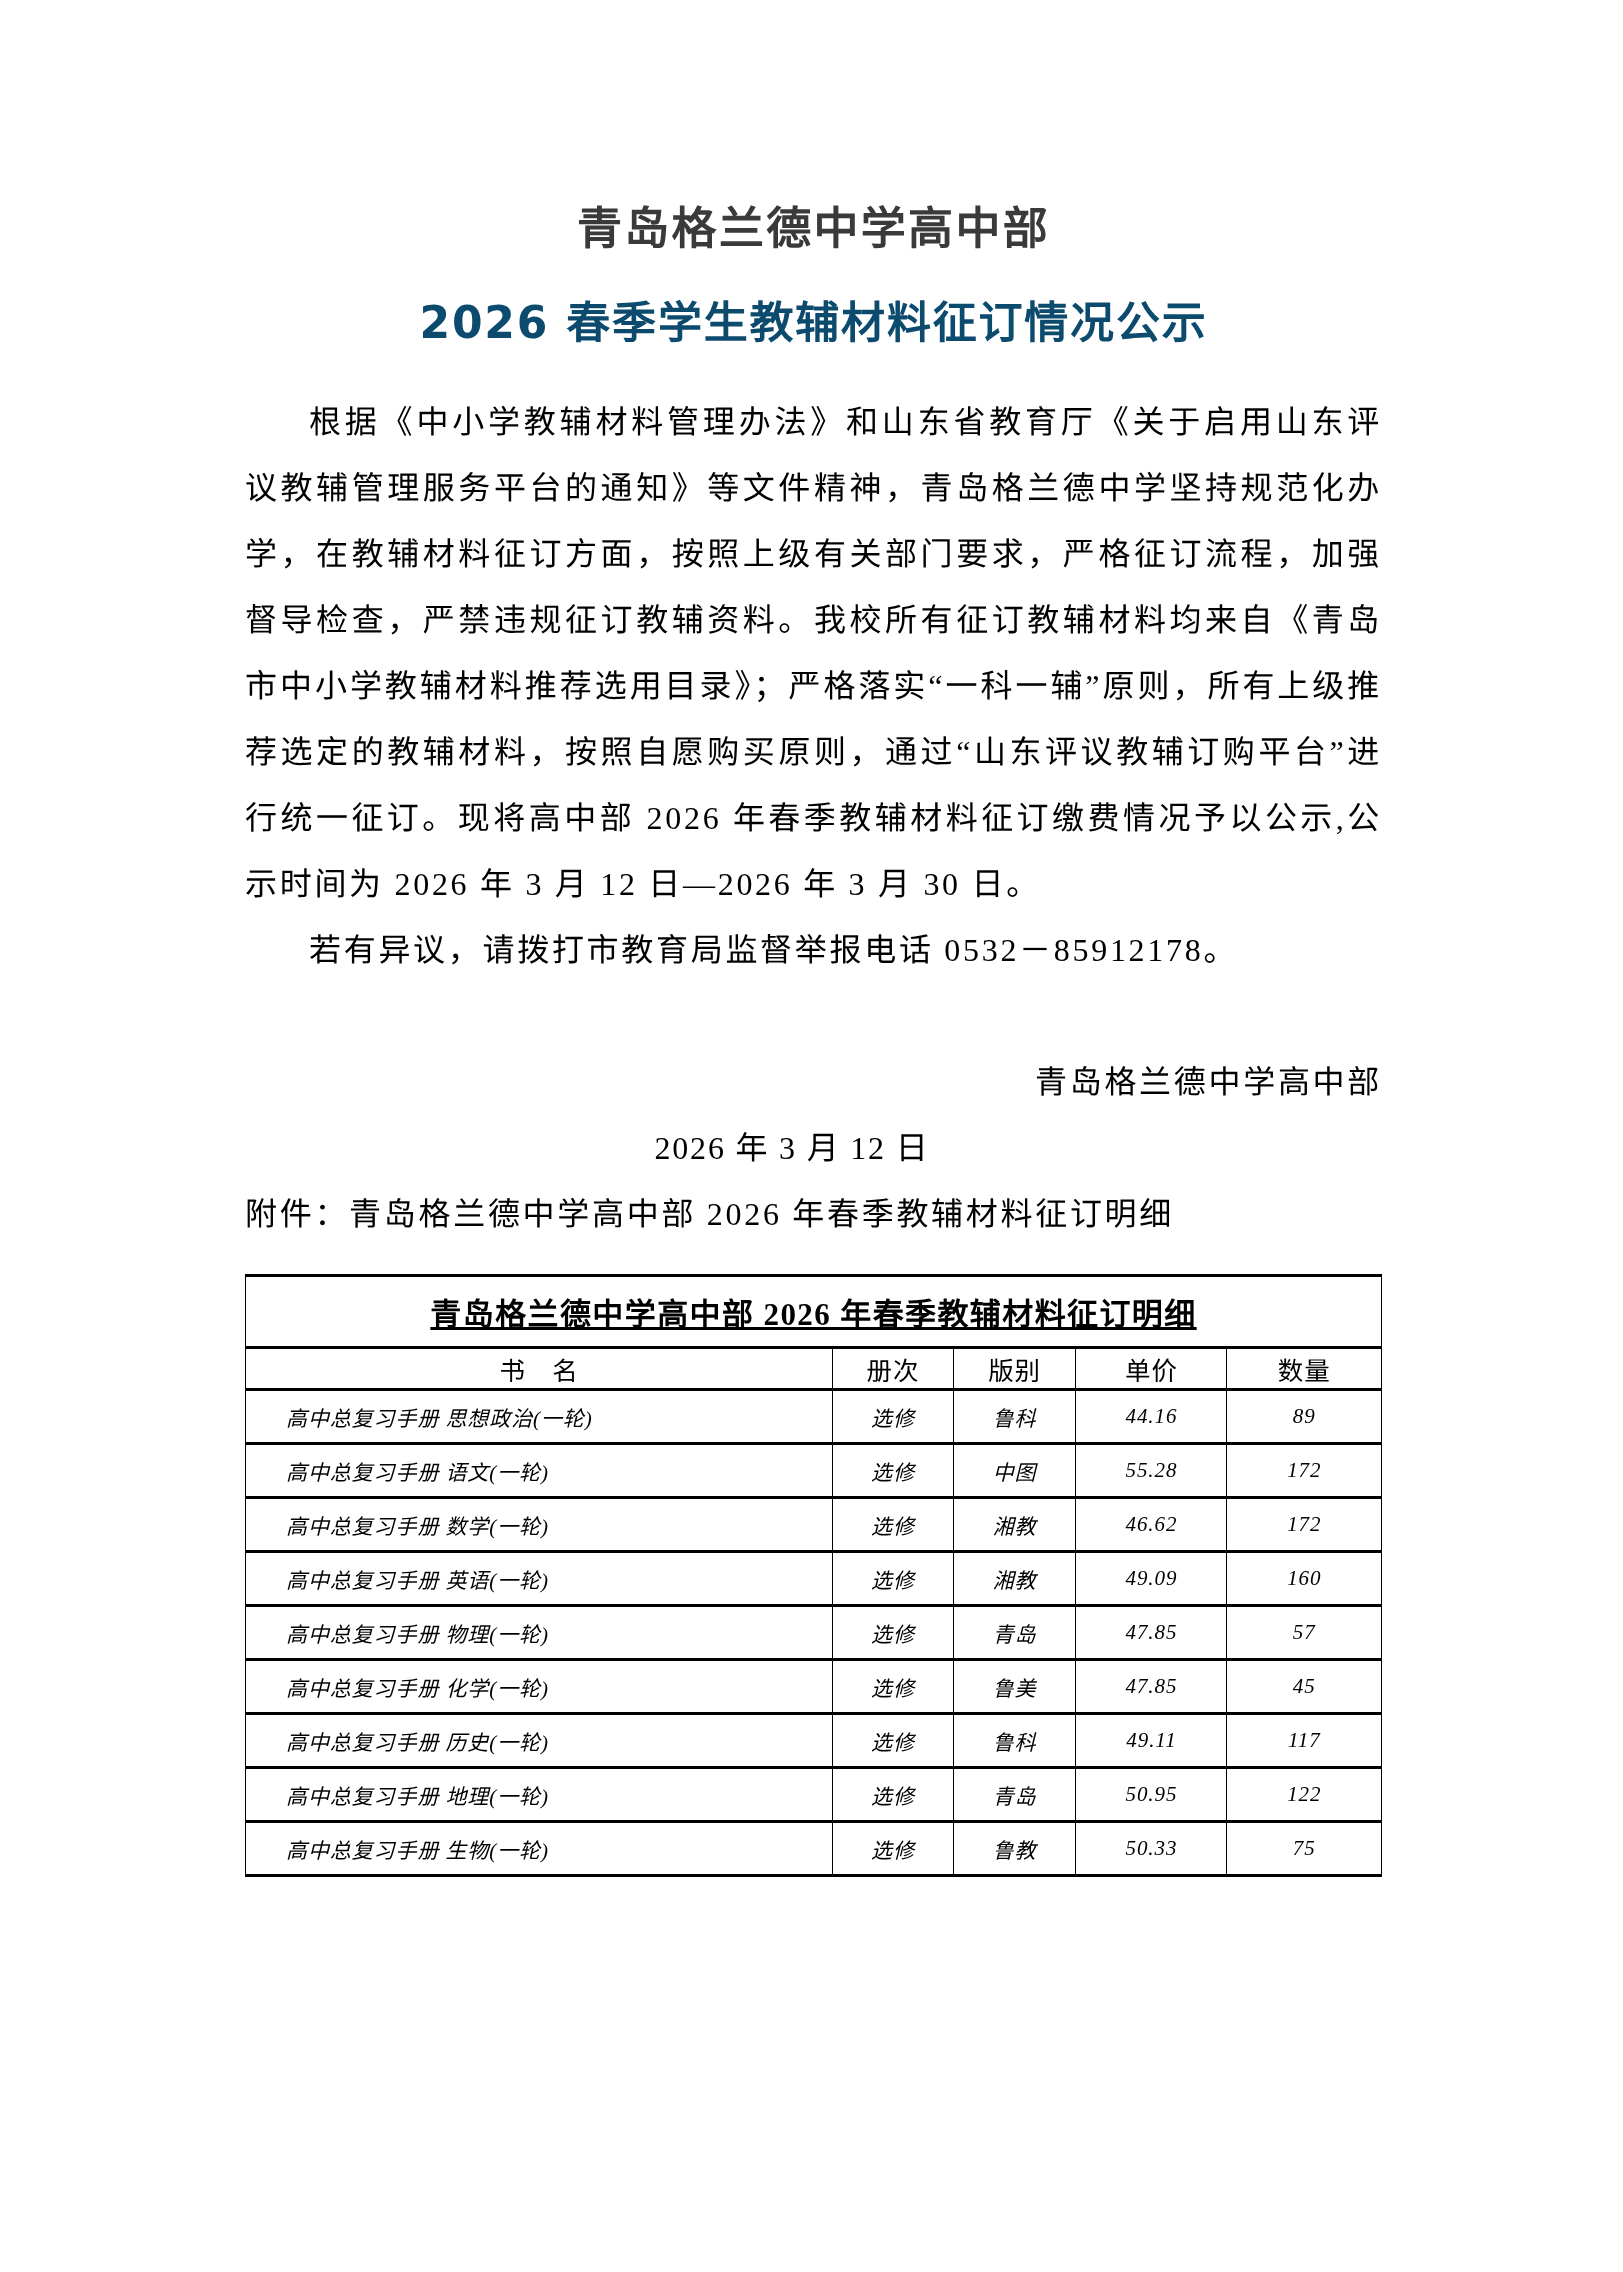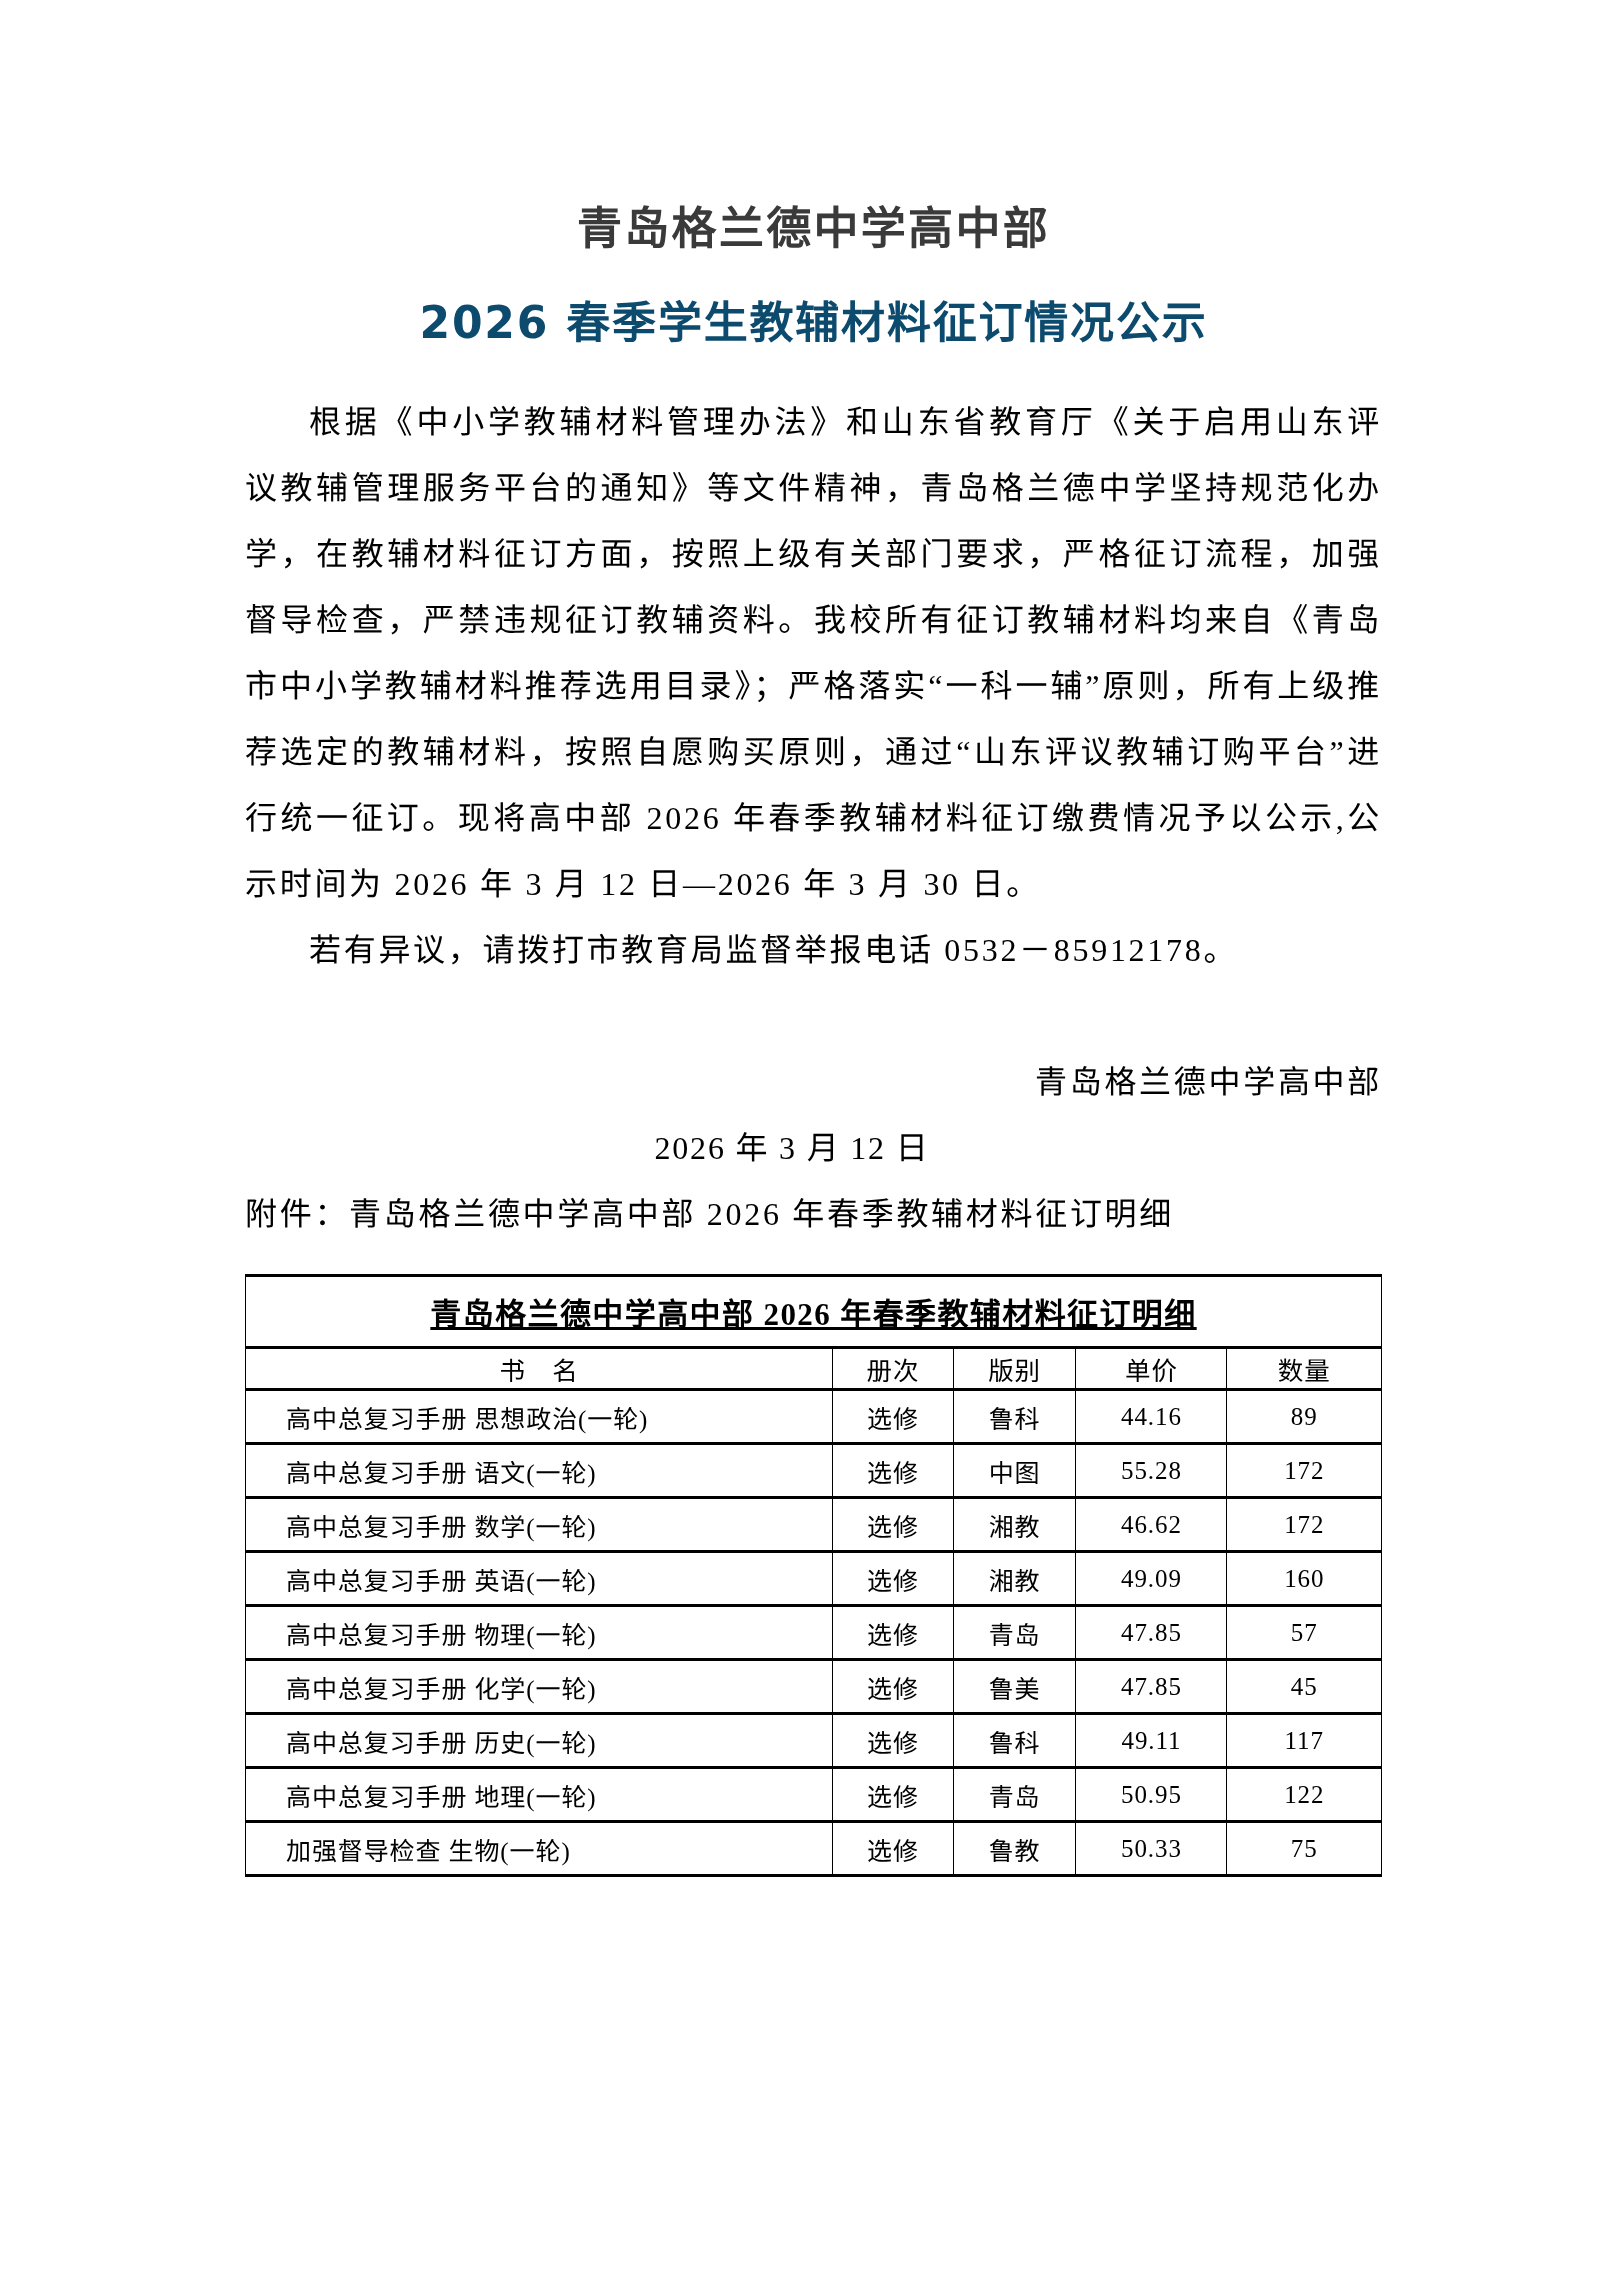--- a/index.html
+++ b/index.html
@@ -77,22 +77,23 @@
   }
   tr.hdr td {
     height:39px;
     text-align:center;
     font-size:25.5px;
     letter-spacing:0.9px;
   }
   tr.data td {
     height:54px;
     text-align:center;
-    font-size:25px;
+    font-size:21px;
     letter-spacing:0.9px;
+    font-style:italic;
   }
   tr.data td.c0 {
     text-align:left;
     padding-left:40px;
   }
 </style>
 </head>
 <body>
 
 <div class="doc">
@@ -182,21 +183,21 @@
           <td class="c4">117</td>
         </tr>
         <tr class="data">
           <td class="c0">高中总复习手册 地理(一轮)</td>
           <td class="c1">选修</td>
           <td class="c2">青岛</td>
           <td class="c3">50.95</td>
           <td class="c4">122</td>
         </tr>
         <tr class="data">
-          <td class="c0">加强督导检查 生物(一轮)</td>
+          <td class="c0">高中总复习手册 生物(一轮)</td>
           <td class="c1">选修</td>
           <td class="c2">鲁教</td>
           <td class="c3">50.33</td>
           <td class="c4">75</td>
         </tr>
       </tbody>
   </table>
 
 </div>
 

